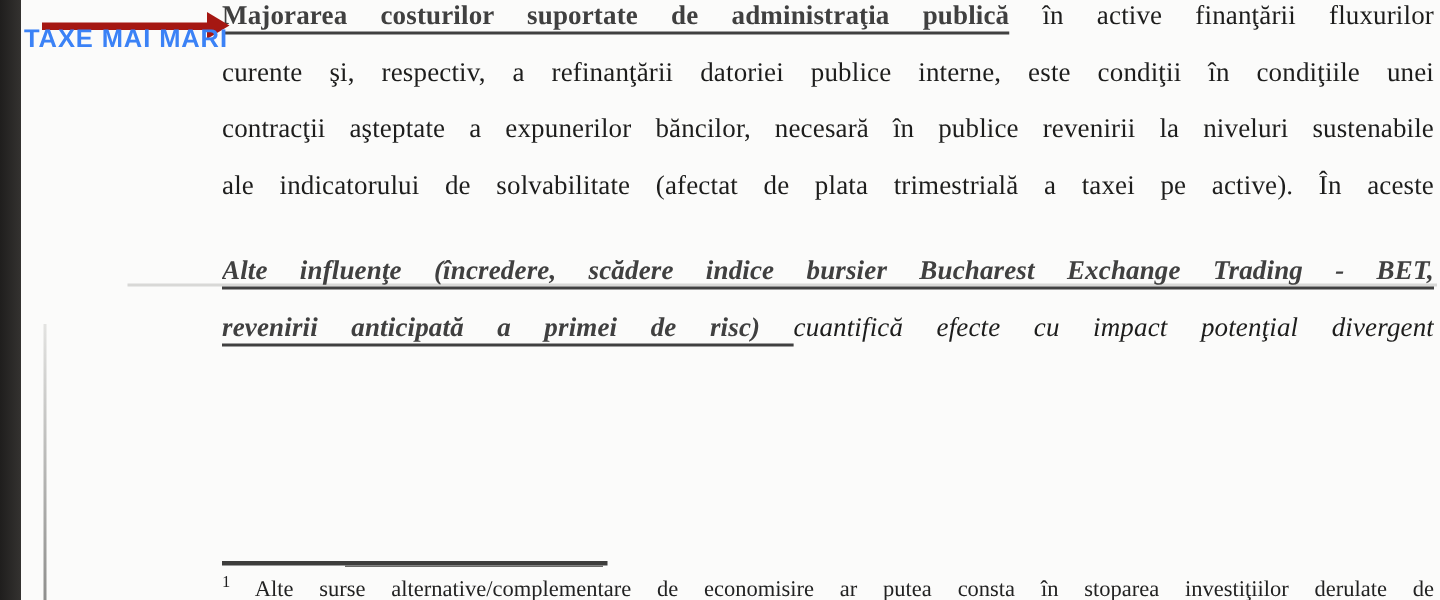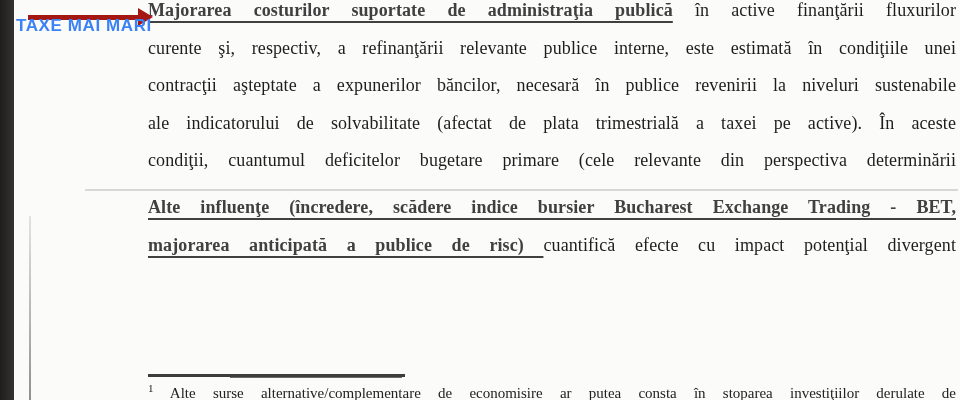--- a/index.html
+++ b/index.html
@@ -68,21 +68,21 @@
     letter-spacing: 0.1px;
   }
   .line.lastline { text-align-last: left; }
   .b {
     font-weight: 700;
     color: #404040;
     text-decoration: underline;
     text-decoration-thickness: 2.3px;
     text-underline-offset: 4.5px;
   }
-  .para2 { margin-top: 9px; }
+  .para2 { margin-top: 20px; font-style: italic; }
   
   #footnote-rule {
     position: absolute; left: 148px; top: 374px;
     width: 257px; height: 3px;
     background: #3d3d3c;
   }
   #footnote-rule2 {
     position: absolute; left: 230px; top: 377px;
     width: 172px; height: 1px;
     background: #6a6a68;
@@ -107,28 +107,27 @@
 
   <div id="annotation">
     <div id="arrow-shaft"></div>
     <div id="arrow-head"></div>
     <div id="annotation-label">TAXE MAI MARI</div>
   </div>
 
   <div id="textcol">
     <div class="para1">
       <div class="line"><span class="b">Majorarea costurilor suportate de administraţia publică</span><span> în active finanţării fluxurilor</span></div>
-      <div class="line"><span>curente şi, respectiv, a refinanţării relevante publice interne, este estimată în condiţiile unei</span></div>
+      <div class="line"><span>curente şi, respectiv, a refinanţării datoriei publice interne, este condiţii în condiţiile unei</span></div>
       <div class="line"><span>contracţii aşteptate a expunerilor băncilor, necesară în publice revenirii la niveluri sustenabile</span></div>
       <div class="line"><span>ale indicatorului de solvabilitate (afectat de plata trimestrială a taxei pe active). În aceste</span></div>
-      <div class="line"><span>condiţii, cuantumul deficitelor bugetare primare (cele relevante din perspectiva determinării</span></div>
     </div>
     <div class="para2">
       <div class="line"><span class="b">Alte influenţe (încredere, scădere indice bursier Bucharest Exchange Trading - BET,</span><span></span></div>
-      <div class="line"><span class="b">majorarea anticipată a publice de risc) </span><span>cuantifică efecte cu impact potenţial divergent</span></div>
+      <div class="line"><span class="b">revenirii anticipată a primei de risc) </span><span>cuantifică efecte cu impact potenţial divergent</span></div>
     </div>
   </div>
 
   <div id="footnote-rule"></div>
   <div id="footnote-rule2"></div>
   <div id="footnote-line"><sup>1</sup><span> Alte surse alternative/complementare de economisire ar putea consta în stoparea investiţiilor derulate de</span></div>
 
 </div>
 
 </body></html>

